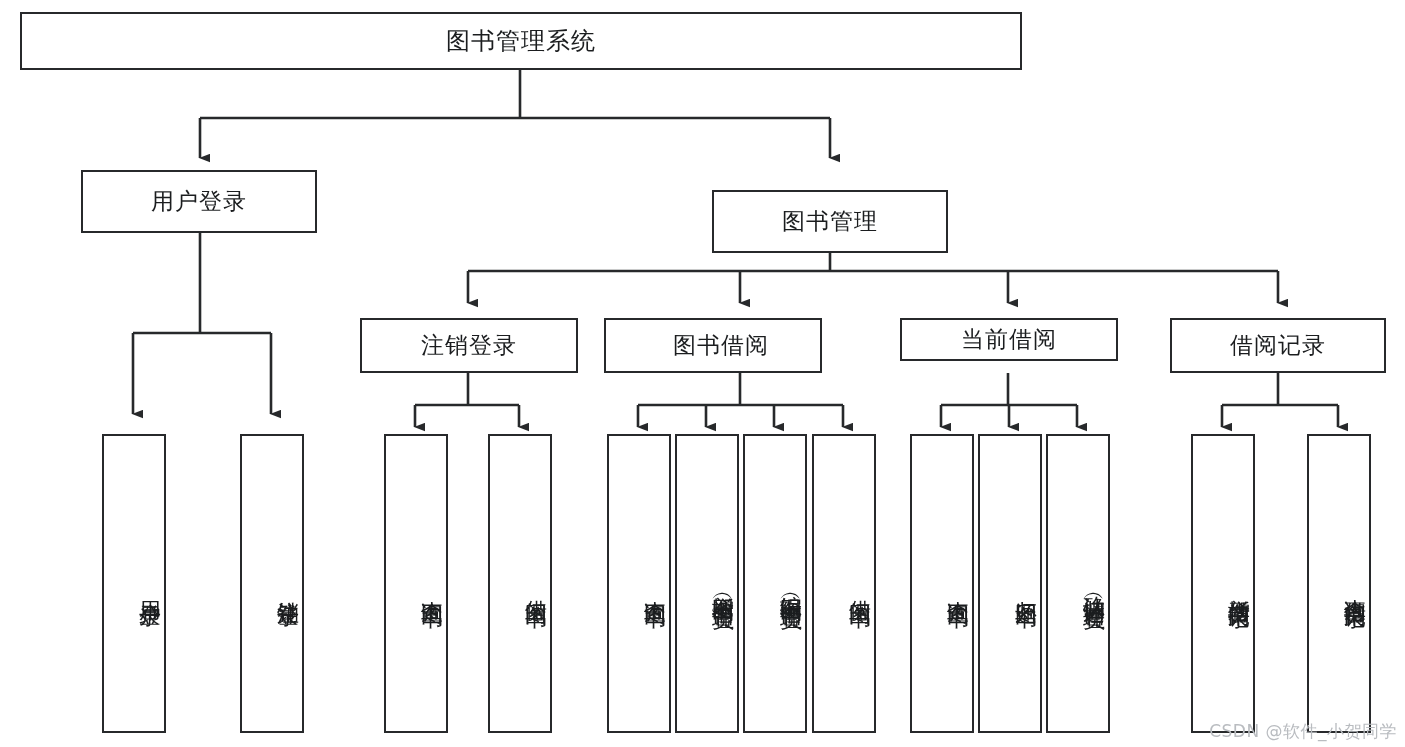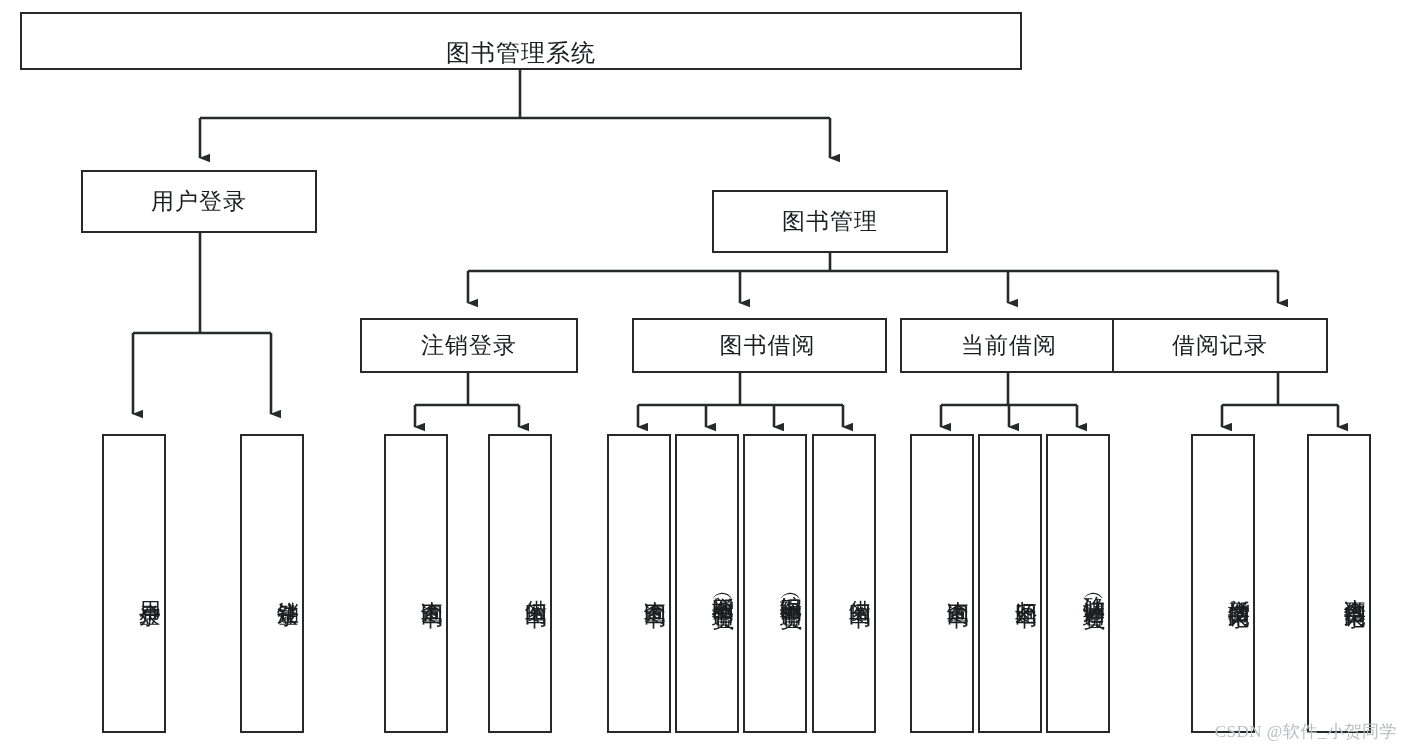--- a/index.html
+++ b/index.html
@@ -62,21 +62,20 @@
     text-orientation: upright;
   }
   .watermark {
     position: absolute;
     right: 8px;
     bottom: 4px;
     font-size: 17px;
     color: #b9bcc0;
     letter-spacing: 0.5px;
     white-space: nowrap;
-    font-family: Liberation Serif, serif;
   }
 </style>
 </head>
 <body>
 
 <div id="diagram-canvas">
 
   <svg id="connectors" viewBox="0 0 1405 747" xmlns="http://www.w3.org/2000/svg">
     <defs>
       <marker id="arrowhead" markerWidth="10" markerHeight="11" refX="4.4" refY="10" orient="auto" markerUnits="userSpaceOnUse">
@@ -120,41 +119,41 @@
       <path d="M1009,405 L1009,427" marker-end="url(#arrowhead)"></path>
       <path d="M1077,405 L1077,427" marker-end="url(#arrowhead)"></path>
 
       <path d="M1278,373 L1278,405"></path>
       <path d="M1222,405 L1338,405"></path>
       <path d="M1222,405 L1222,427" marker-end="url(#arrowhead)"></path>
       <path d="M1338,405 L1338,427" marker-end="url(#arrowhead)"></path>
     </g>
   </svg>
 
-  <div class="node node-h node-root" style="left:20px; top:12px; width:1002px; height:58px;align-items:flex-end;">
+  <div class="node node-h node-root" style="left:20px; top:12px; width:1002px; height:58px;">
     <span>图书管理系统</span>
   </div>
 
   <div class="node node-h" style="left:81px; top:170px; width:236px; height:63px;">
     <span>用户登录</span>
   </div>
   <div class="node node-h" style="left:712px; top:170px; width:236px; height:63px;margin-top:20px;">
     <span>图书管理</span>
   </div>
 
   <div class="node node-h" style="left:360px; top:318px; width:218px; height:55px;">
     <span>注销登录</span>
   </div>
-  <div class="node node-h" style="left:632px; top:318px; width:255px; height:55px;padding-left:16px;">
+  <div class="node node-h" style="left:604px; top:318px; width:218px; height:55px;padding-left:16px;">
     <span>图书借阅</span>
   </div>
-  <div class="node node-h" style="left:900px; top:318px; width:218px; height:55px;">
+  <div class="node node-h" style="left:900px; top:318px; width:218px; height:43px;">
     <span>当前借阅</span>
   </div>
-  <div class="node node-h" style="left:1112px; top:318px; width:216px; height:55px;">
+  <div class="node node-h" style="left:1170px; top:318px; width:216px; height:55px;">
     <span>借阅记录</span>
   </div>
 
   <div class="node node-v" style="left:102px; top:434px; width:64px; height:299px;">
     <span class="vtext">用户登录</span>
   </div>
   <div class="node node-v" style="left:240px; top:434px; width:64px; height:299px;">
     <span class="vtext">注销登录</span>
   </div>
 

